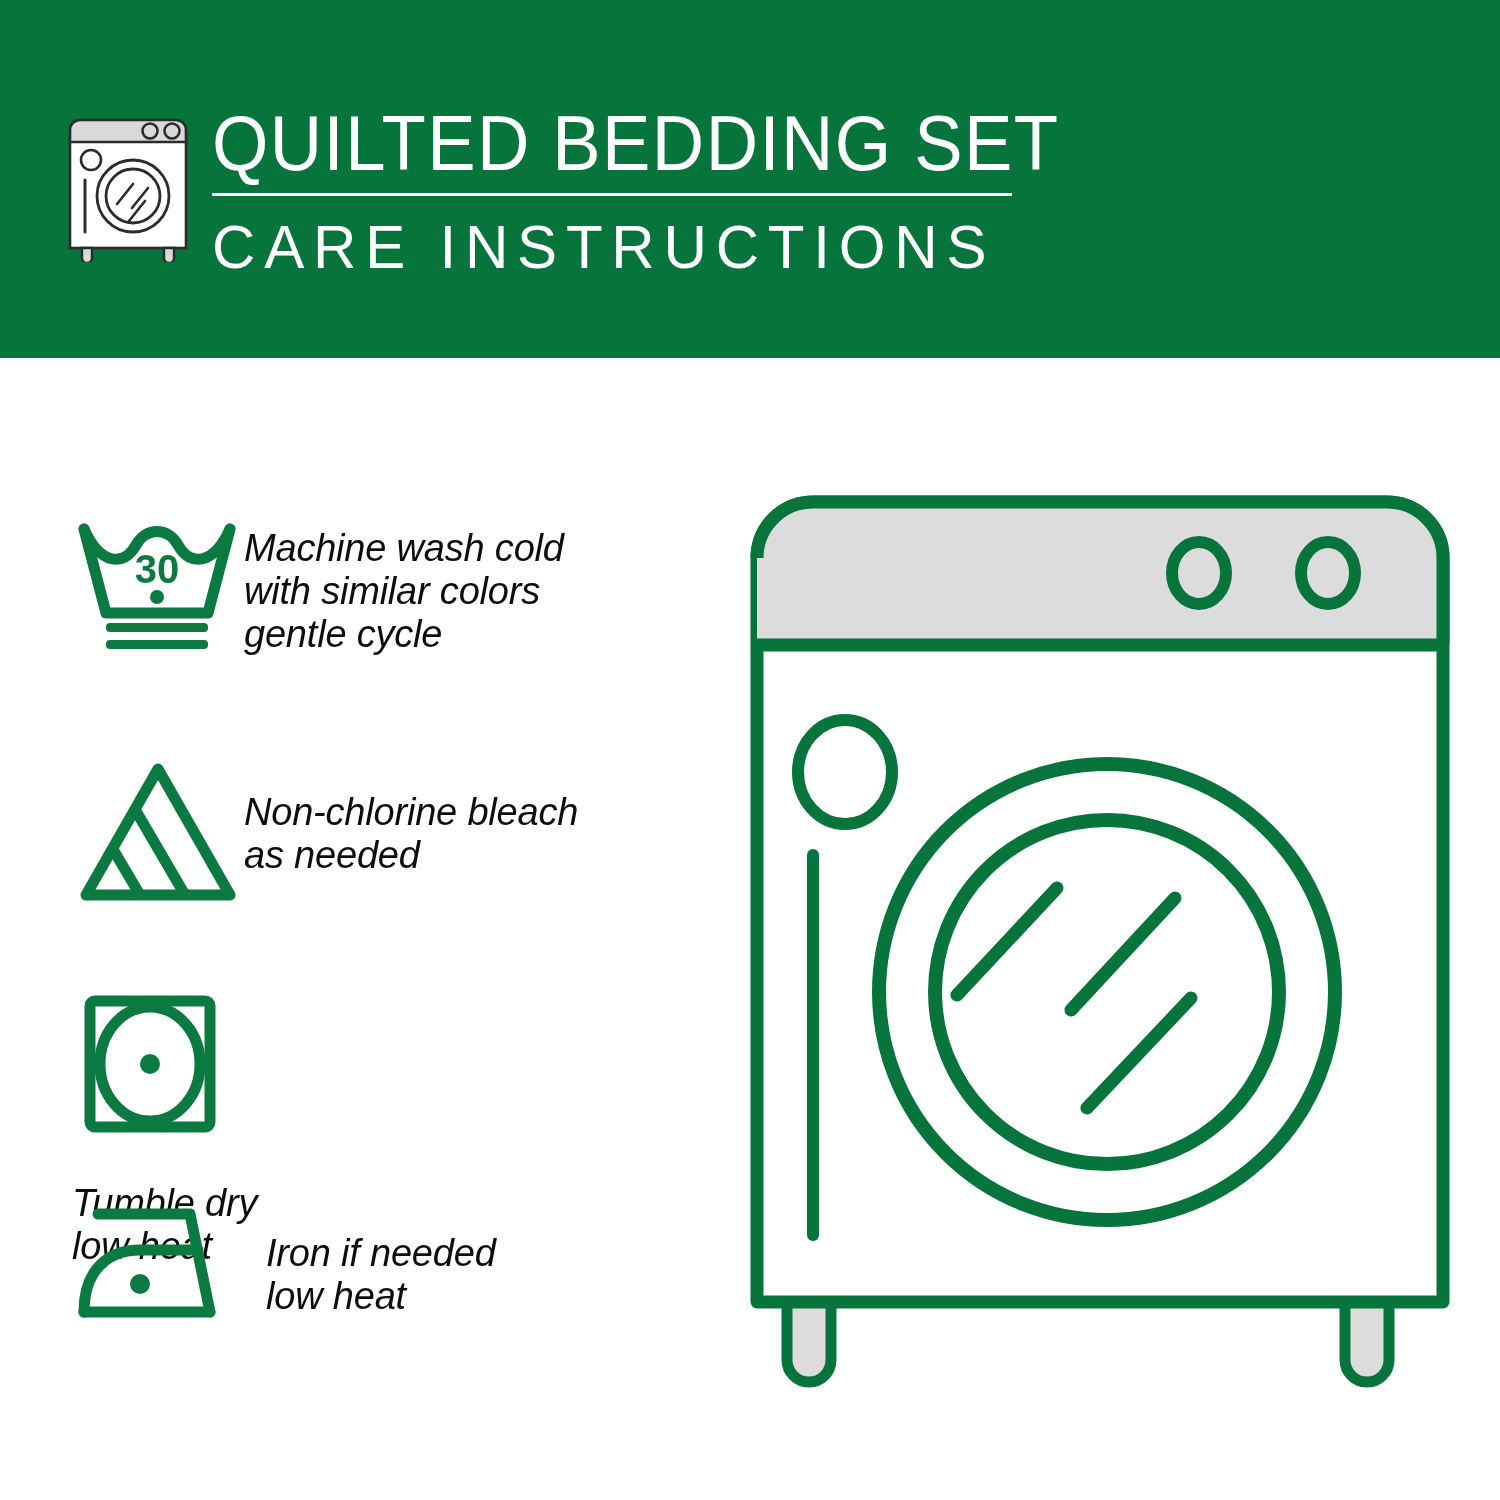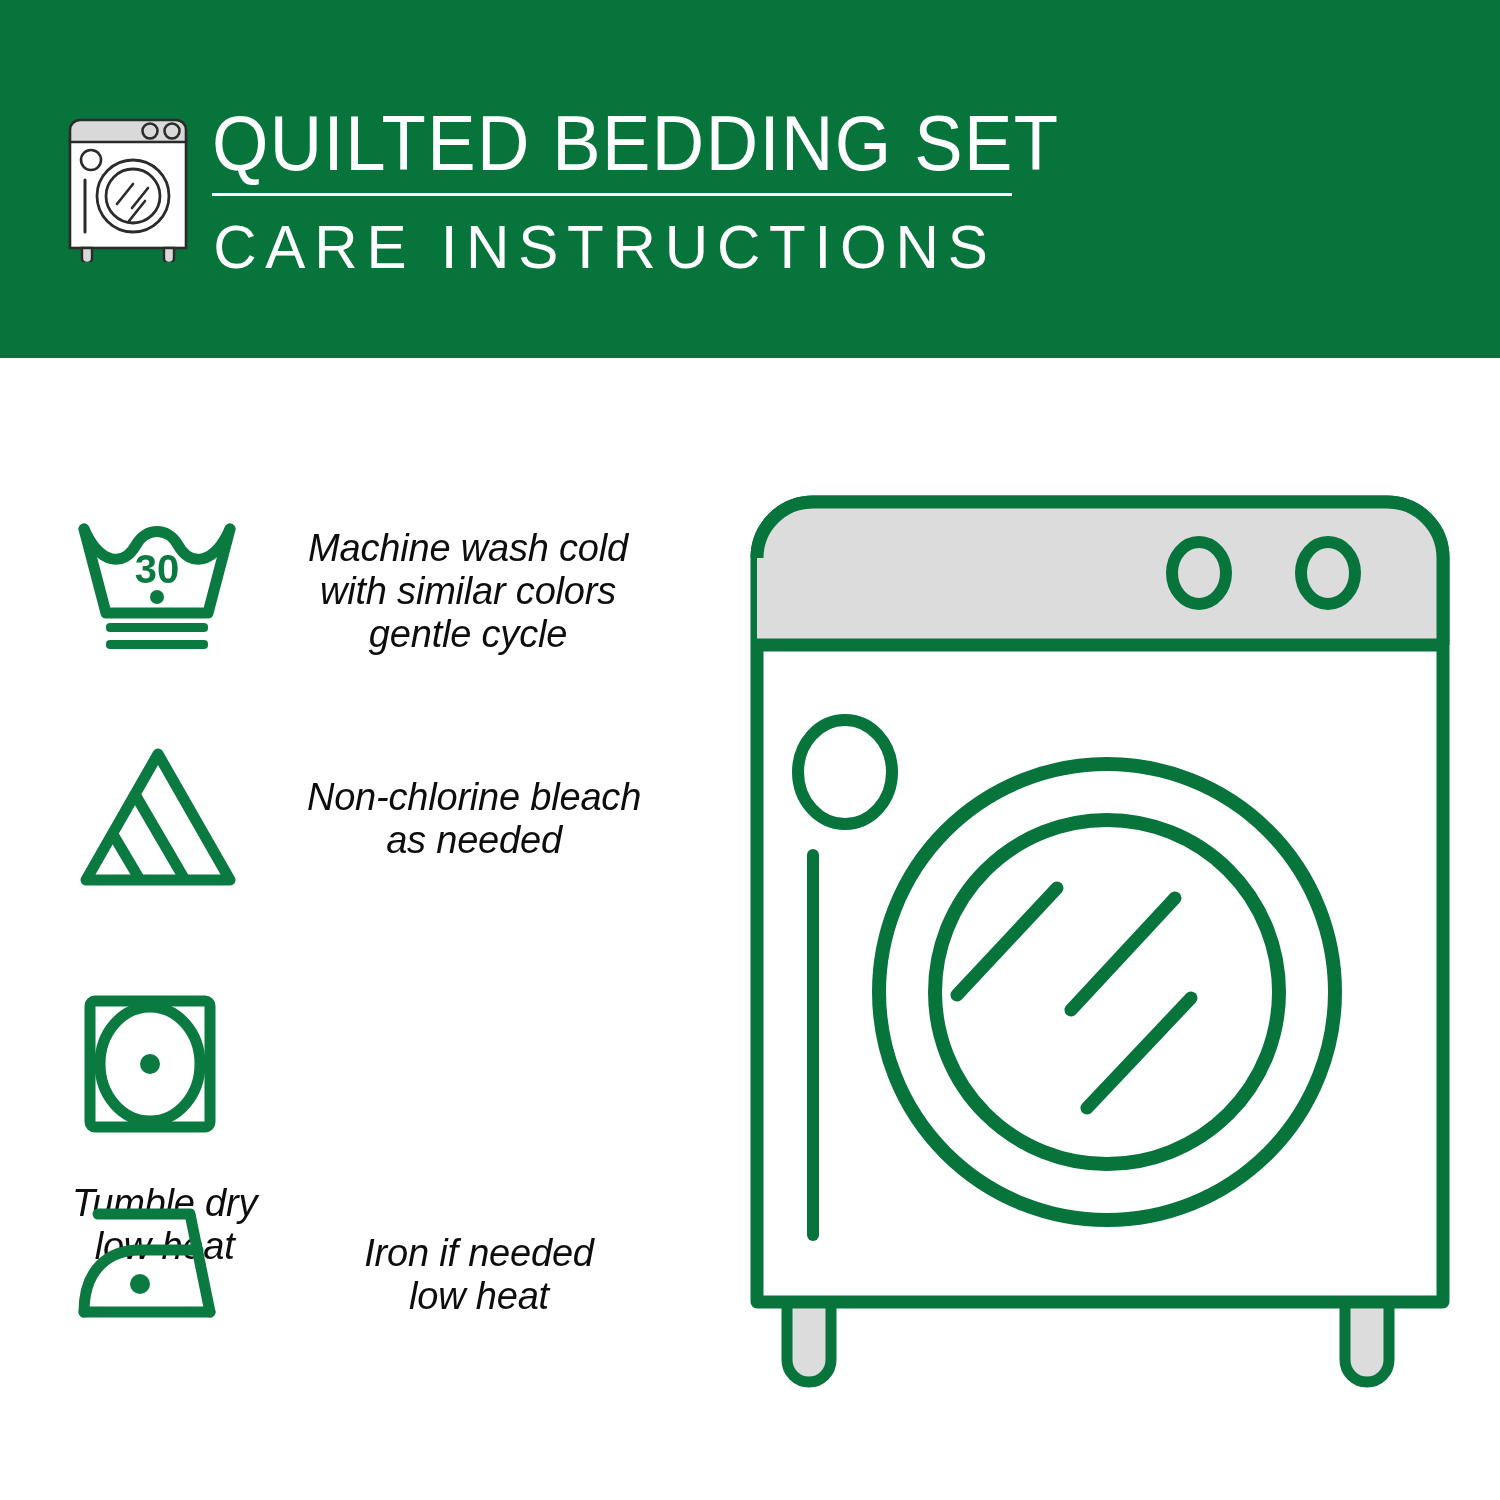--- a/index.html
+++ b/index.html
@@ -9,21 +9,20 @@
   }
   body {
     font-family: "Liberation Sans", sans-serif;
   }
   #page {
     position: relative;
     width: 1500px;
     height: 1500px;
     background: #ffffff;
     overflow: hidden;
-    text-align: center;
   }
 
   
   #header-band {
     position: absolute;
     left: 0;
     top: 0;
     width: 1500px;
     height: 358px;
     background: #07743c;
@@ -98,21 +97,21 @@
     font-family: "Liberation Sans", sans-serif;
     font-size: 38px;
     font-weight: 400;
     color: #0d0d0d;
     line-height: 43px;
     letter-spacing: -0.2px;
     white-space: pre-line;
     font-style: italic;
   }
   #row-wash  { top: 155px; }
-  #row-bleach{ top: 382px; gap: 12px; }
+  #row-bleach{ top: 397px; }
   #row-dry   { top: 620px; flex-direction: column; }
   #row-iron  { top: 840px; }
 
   #row-wash  .care-text { padding-top: 14px; }
   #row-bleach .care-text { padding-top: 36px; }
   #row-dry   .care-text { padding-top: 32px; }
   #row-iron  .care-text { padding-top: 34px; margin-left: 22px; }
 
   
   #machine-illustration {

